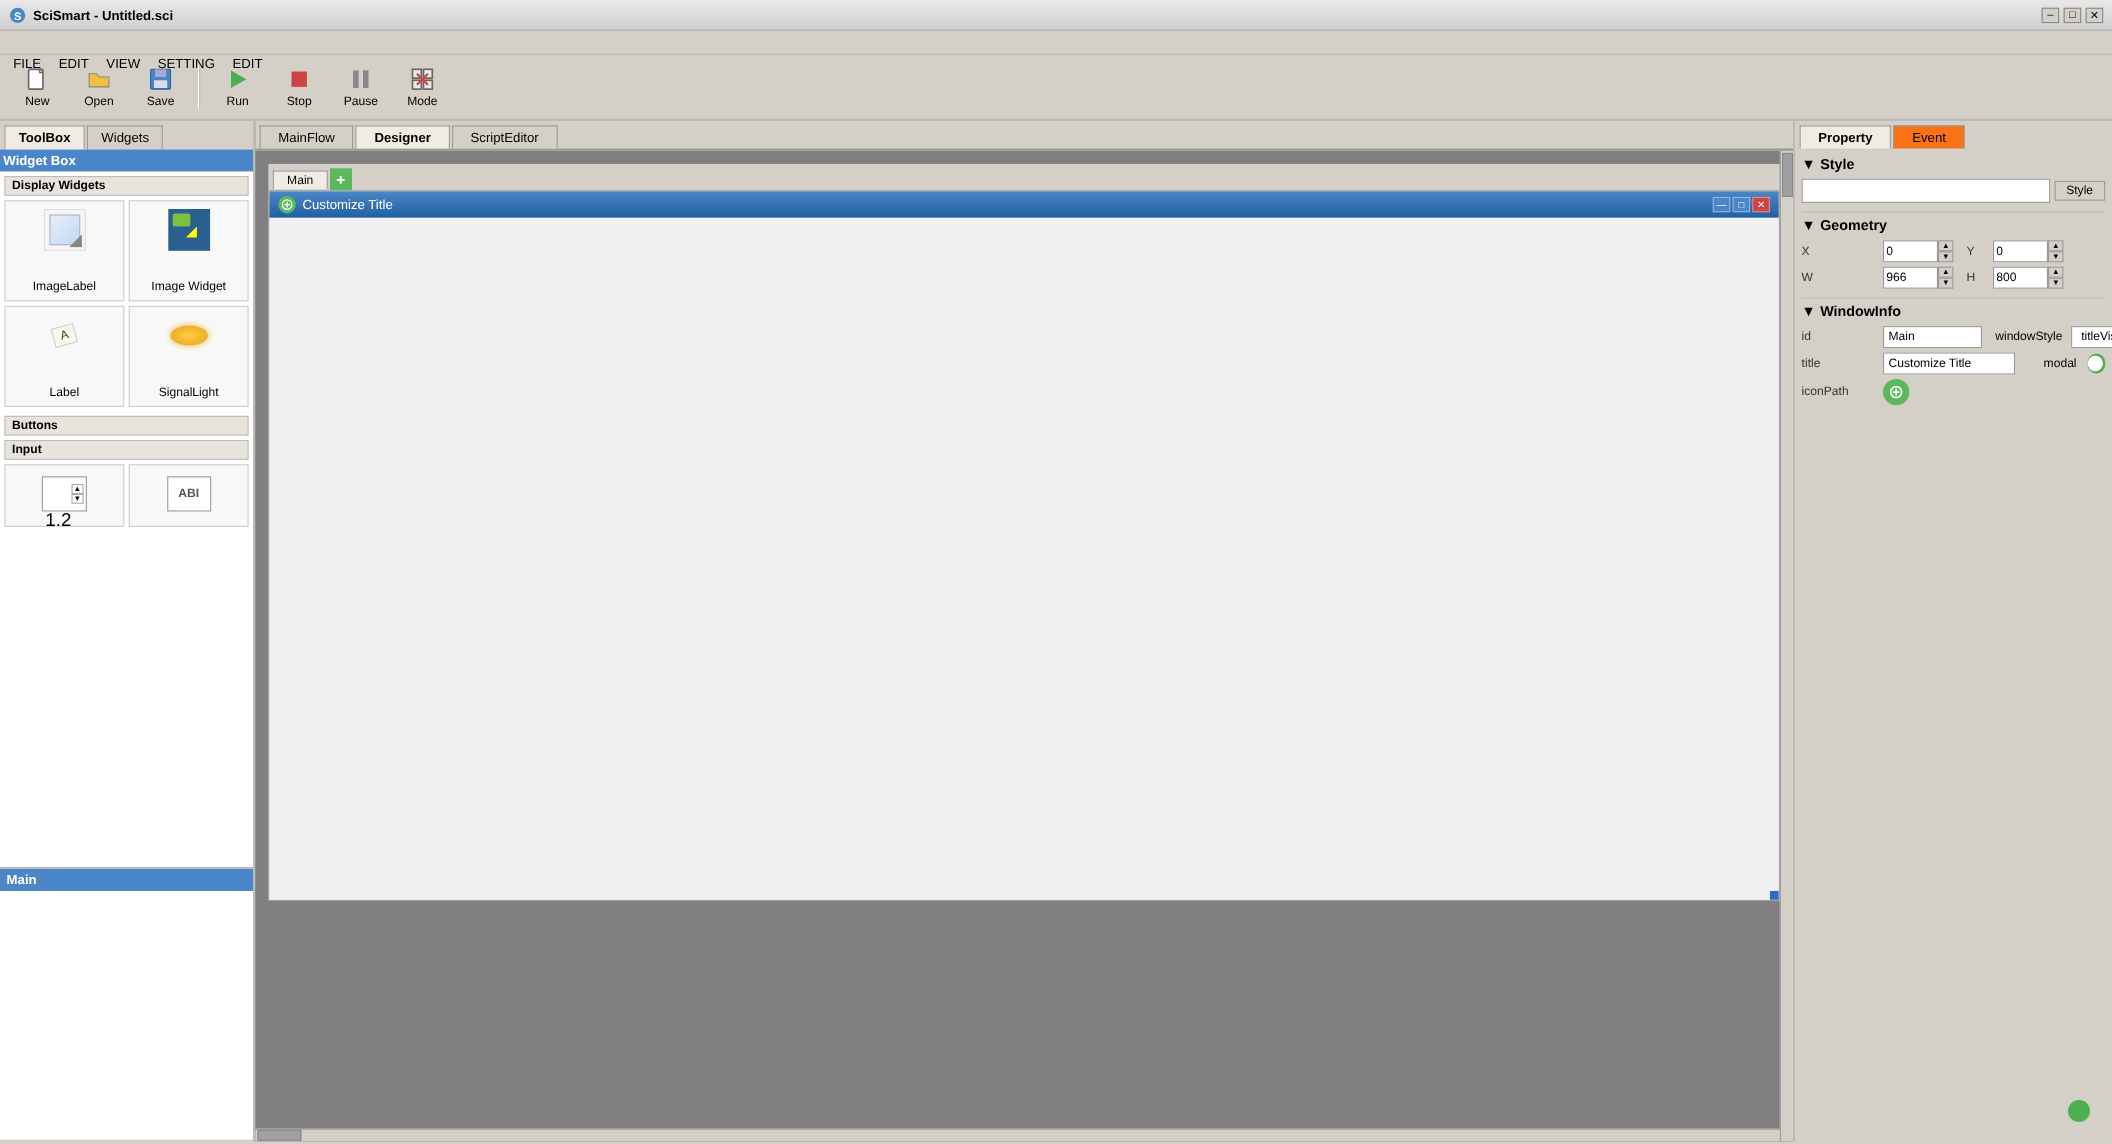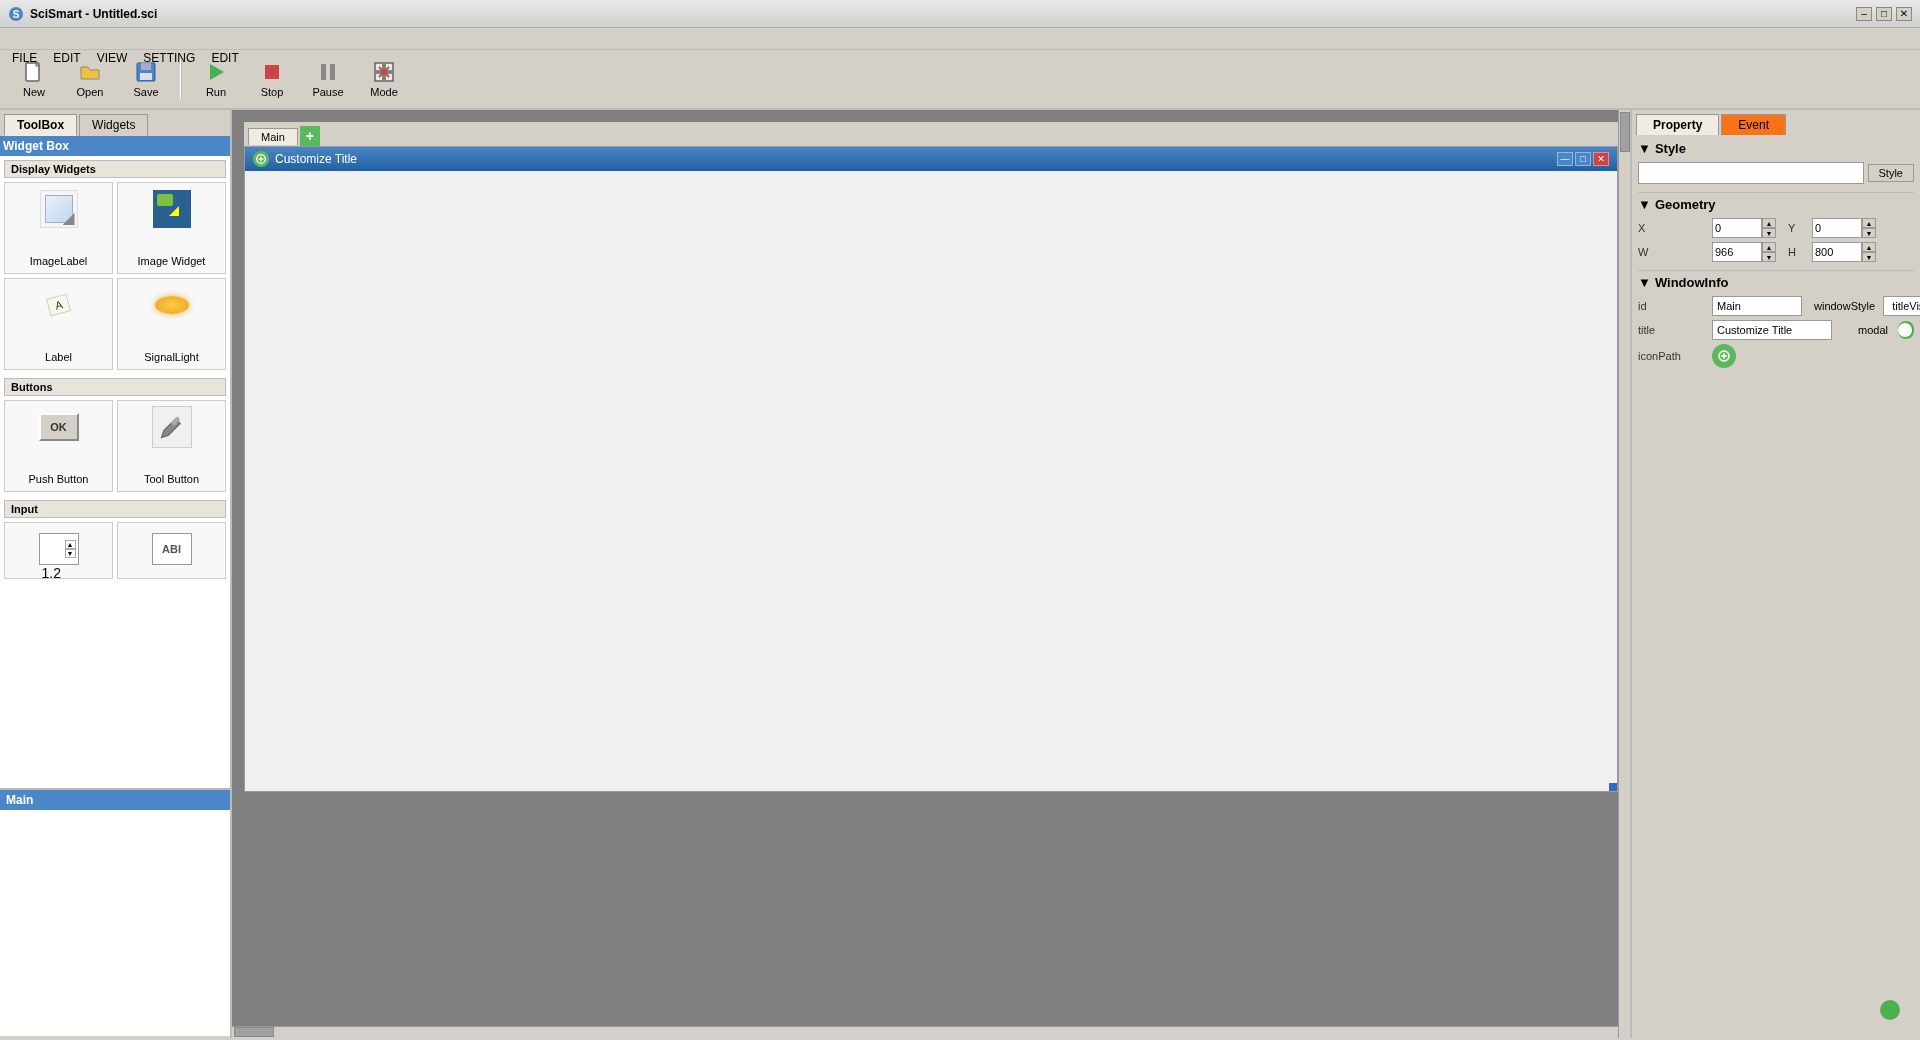--- a/index.html
+++ b/index.html
@@ -585,51 +585,30 @@
               <div style="width:34px;height:18px;background:radial-gradient(ellipse at center, #ffcc40, #e8a020);border-radius:50%;box-shadow:0 0 6px #f0b030;"></div>
             </div>
           </div>
           <span>SignalLight</span>
         </div>
       </div>
 
       <div class="widget-section-header">
         <span>Buttons</span>
       </div>
-      <div class="widget-grid">
-
-        <div class="widget-item">
-          <div class="widget-icon">
-            <div style="width:42px;height:28px;background:#d4d0c8;border-top:2px solid #fff;border-left:2px solid #fff;border-bottom:2px solid #888;border-right:2px solid #888;display:flex;align-items:center;justify-content:center;font-size:11px;font-weight:bold;color:#333;">OK</div>
-          </div>
-          <span>Push Button</span>
-        </div>
-
-        <div class="widget-item">
-          <div class="widget-icon">
-            <div style="width:42px;height:42px;background:#f0f0f0;border:1px solid #ccc;display:flex;align-items:center;justify-content:center;">
-              <svg viewBox="0 0 24 24" width="28" height="28">
-                <path d="M15 5 L19 9 L9 19 L3 21 L5 15 Z" fill="#888" stroke="#666" stroke-width="1"></path>
-                <rect x="13" y="3" width="4" height="8" rx="1" transform="rotate(45 15 7)" fill="#aaa"></rect>
-              </svg>
-            </div>
-          </div>
-          <span>Tool Button</span>
-        </div>
-      </div>
 
       <div class="widget-section-header">
         <span>Input</span>
       </div>
       <div class="widget-grid">
 
         <div class="widget-item">
           <div class="widget-icon">
             <div style="width:44px;height:32px;background:white;border:1px solid #999;display:flex;align-items:center;justify-content:space-between;padding:0 2px;">
-              <span style="font-size:14px;margin-top:47px;">1.2</span>
+              <span style="font-size:17px;margin-top:47px;">1.2</span>
               <div style="display:flex;flex-direction:column;gap:0;">
                 <div style="font-size:7px;line-height:1;border:1px solid #aaa;padding:0 1px;">▲</div>
                 <div style="font-size:7px;line-height:1;border:1px solid #aaa;padding:0 1px;">▼</div>
               </div>
             </div>
           </div>
         </div>
 
         <div class="widget-item">
           <div class="widget-icon">
@@ -643,20 +622,31 @@
       <div id="bottom-header">
         <span>Main</span>
       </div>
       <div id="bottom-content">
         <span></span>
       </div>
     </div>
   </div>
 
   <div id="center-area">
+    <div class="center-tab-bar">
+      <div class="center-tab">
+        <span>MainFlow</span>
+      </div>
+      <div class="center-tab active">
+        <span>Designer</span>
+      </div>
+      <div class="center-tab">
+        <span>ScriptEditor</span>
+      </div>
+    </div>
 
     <div id="canvas-area" style="position:relative;">
       <div id="designer-outer">
 
         <div id="designer-tab-bar">
           <div class="designer-tab active">
             <span>Main</span>
           </div>
           <button class="designer-tab-add">
             <span>+</span>

